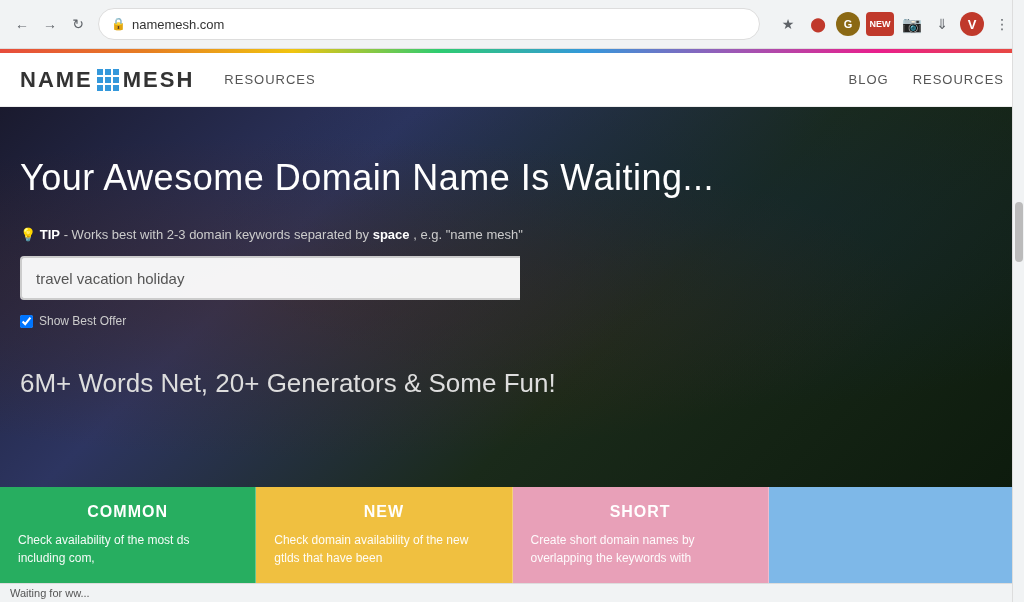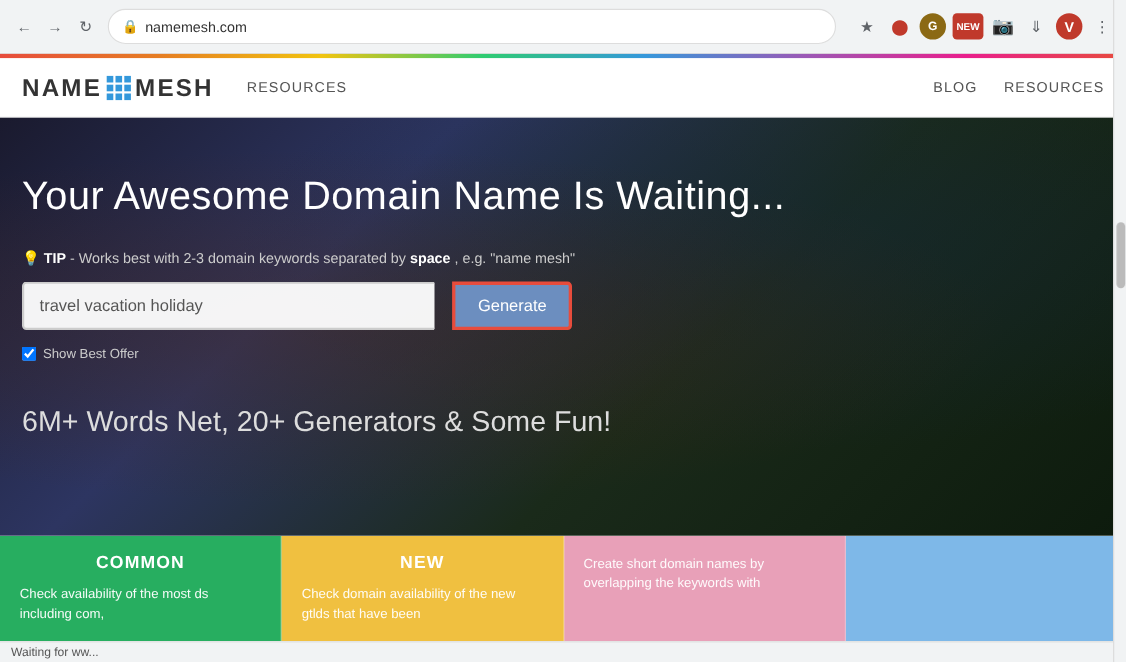--- a/index.html
+++ b/index.html
@@ -353,40 +353,40 @@
     <h1 class="hero-title">Your Awesome Domain Name Is Waiting...</h1>
     <p class="tip-text">
       <span>💡 </span>
       <strong>TIP</strong>
       <span> - Works best with 2-3 domain keywords separated by </span>
       <strong>space</strong>
       <span>, e.g. "name mesh"</span>
     </p>
     <div class="search-row">
       <input class="search-input" type="text" value="travel vacation holiday" placeholder="travel vacation holiday" style="">
-      <button class="generate-btn">Generate</button>
     </div>
     <div class="show-offer-row">
       <input type="checkbox" checked="" style="">
       <span>Show Best Offer</span>
     </div>
     <p class="hero-tagline">6M+ Words Net, 20+ Generators &amp; Some Fun!</p>
   </div>
 </div>
 
 <div class="bottom-section">
   <div class="category-card card-common">
     <div class="card-title">COMMON</div>
     <div class="card-desc">Check availability of the most ds including com,</div>
   </div>
   <div class="category-card card-new">
     <div class="card-title">NEW</div>
     <div class="card-desc">Check domain availability of the new gtlds that have been</div>
   </div>
   <div class="category-card card-short">
+    <div class="card-title">SHORT</div>
     <div class="card-desc">Create short domain names by overlapping the keywords with</div>
   </div>
   <div class="category-card card-extra">
   </div>
 </div>
 
 <div class="status-bar">
   <span>Waiting for ww...</span>
 </div>
 

